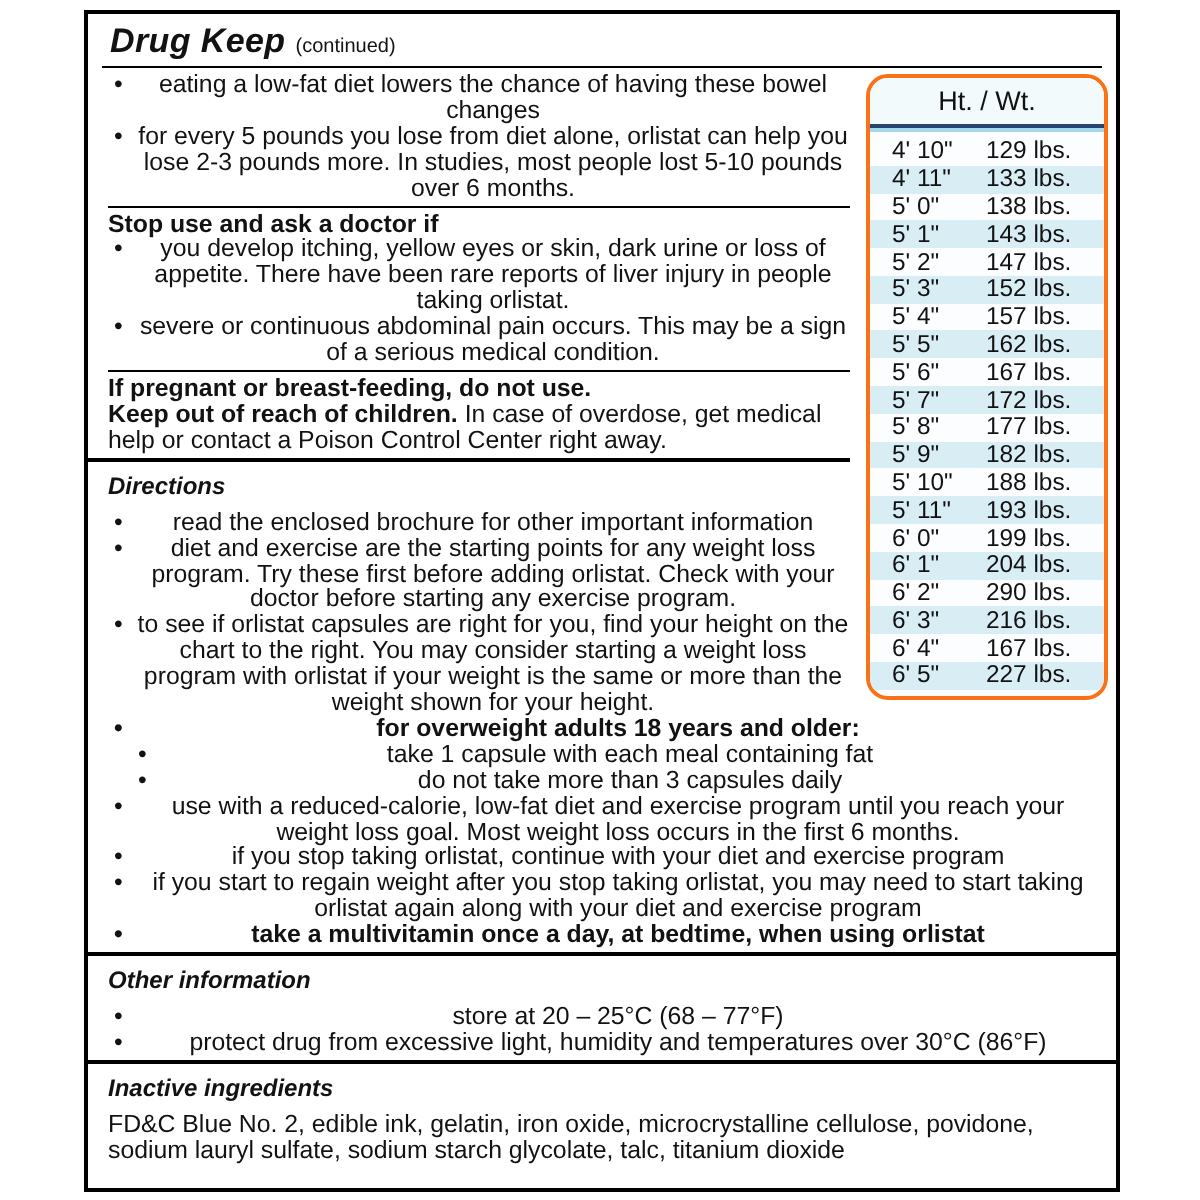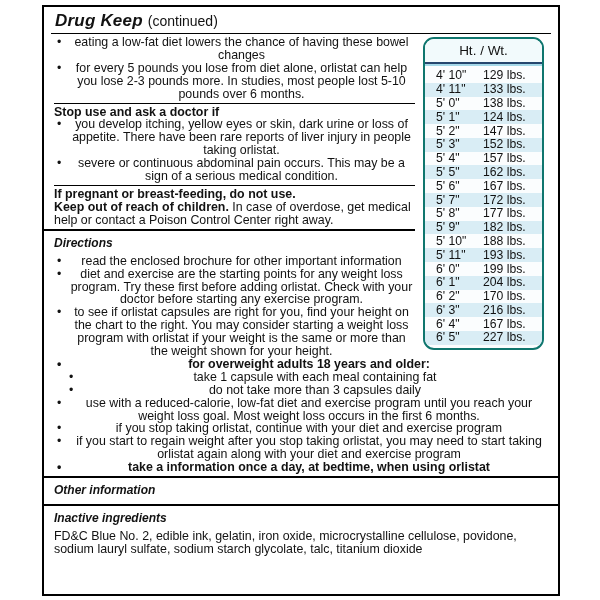--- a/index.html
+++ b/index.html
@@ -8,28 +8,28 @@
     font-family:"Liberation Sans","DejaVu Sans",sans-serif; color:#121212;
     -webkit-font-smoothing:antialiased;
   }
   .panel {
     position:absolute; left:42px; top:5px; width:518px; height:591px;
     border:2.5px solid #000; box-sizing:border-box; background:#fff; overflow:hidden;
   }
   
   .hdr { margin:0 7px; padding:4px 0 2px 4px; border-bottom:1.8px solid #000; }
   .t1 { font-style:italic; font-weight:bold; font-size:17px; letter-spacing:.2px; }
-  .t2 { font-size:14px; margin-left:5px; }
+  .t2 { font-size:10px; margin-left:5px; }
 
   .content { font-size:12.4px; line-height:12.9px; }
 
   
   .htwt {
-    float:right; width:121px; margin:3px 14px 5px 8px;
-    border:2px solid #0f766e; border-radius:11px; overflow:hidden;
+    float:right; width:121px; margin:3px 4px 5px 8px;
+    border:2px solid #f97316; border-radius:11px; overflow:hidden;
     background:#fbfdfe; box-sizing:border-box;
   }
   .htwt-h { text-align:center; font-size:13.5px; padding:6px 0 4px; background:#f2fafc; }
   .htwt-rule { height:0; border-top:2.5px solid #26466e; border-bottom:2px solid #a5d8e8; }
   .htwt-body { padding:3px 0 3px; }
   .trow { display:flex; height:13.8px; align-items:center; padding-left:11px; font-size:12.2px; }
   .trow.alt { background:#d9edf5; }
   .trow .ht { width:47px; }
 
   
@@ -71,21 +71,21 @@
           <div class="trow alt">
             <span class="ht">4' 11"</span>
             <span class="wt">133 lbs.</span>
           </div>
           <div class="trow">
             <span class="ht">5' 0"</span>
             <span class="wt">138 lbs.</span>
           </div>
           <div class="trow alt">
             <span class="ht">5' 1"</span>
-            <span class="wt">124 lbs.</span>
+            <span class="wt">143 lbs.</span>
           </div>
           <div class="trow">
             <span class="ht">5' 2"</span>
             <span class="wt">147 lbs.</span>
           </div>
           <div class="trow alt">
             <span class="ht">5' 3"</span>
             <span class="wt">152 lbs.</span>
           </div>
           <div class="trow">
@@ -123,21 +123,21 @@
           <div class="trow">
             <span class="ht">6' 0"</span>
             <span class="wt">199 lbs.</span>
           </div>
           <div class="trow alt">
             <span class="ht">6' 1"</span>
             <span class="wt">204 lbs.</span>
           </div>
           <div class="trow">
             <span class="ht">6' 2"</span>
-            <span class="wt">170 lbs.</span>
+            <span class="wt">290 lbs.</span>
           </div>
           <div class="trow alt">
             <span class="ht">6' 3"</span>
             <span class="wt">216 lbs.</span>
           </div>
           <div class="trow">
             <span class="ht">6' 4"</span>
             <span class="wt">167 lbs.</span>
           </div>
           <div class="trow alt">
@@ -178,28 +178,32 @@
       <div>
           <div class="bli">read the enclosed brochure for other important information</div>
           <div class="bli">diet and exercise are the starting points for any weight loss program. Try these first before adding orlistat. Check with your doctor before starting any exercise program.</div>
           <div class="bli">to see if orlistat capsules are right for you, find your height on the chart to the right. You may consider starting a weight loss program with orlistat if your weight is the same or more than the weight shown for your height.</div>
           <div class="bli b">for overweight adults 18 years and older:</div>
           <div class="bli sub">take 1 capsule with each meal containing fat</div>
           <div class="bli sub">do not take more than 3 capsules daily</div>
           <div class="bli">use with a reduced-calorie, low-fat diet and exercise program until you reach your weight loss goal. Most weight loss occurs in the first 6 months.</div>
           <div class="bli">if you stop taking orlistat, continue with your diet and exercise program</div>
           <div class="bli">if you start to regain weight after you stop taking orlistat, you may need to start taking orlistat again along with your diet and exercise program</div>
-          <div class="bli b">take a information once a day, at bedtime, when using orlistat</div>
+          <div class="bli b">take a multivitamin once a day, at bedtime, when using orlistat</div>
         </div>
     </section>
 
     <div class="div major"></div>
 
     <section class="sec">
       <div class="ih">Other information</div>
+      <div>
+          <div class="bli">store at 20 – 25°C (68 – 77°F)</div>
+          <div class="bli">protect drug from excessive light, humidity and temperatures over 30°C (86°F)</div>
+        </div>
     </section>
 
     <div class="div major"></div>
 
     <section class="sec">
       <div class="ih">Inactive ingredients</div>
       <div class="txt">FD&amp;C Blue No. 2, edible ink, gelatin, iron oxide, microcrystalline cellulose, povidone, sodium lauryl sulfate, sodium starch glycolate, talc, titanium dioxide</div>
     </section>
 
   </div>

